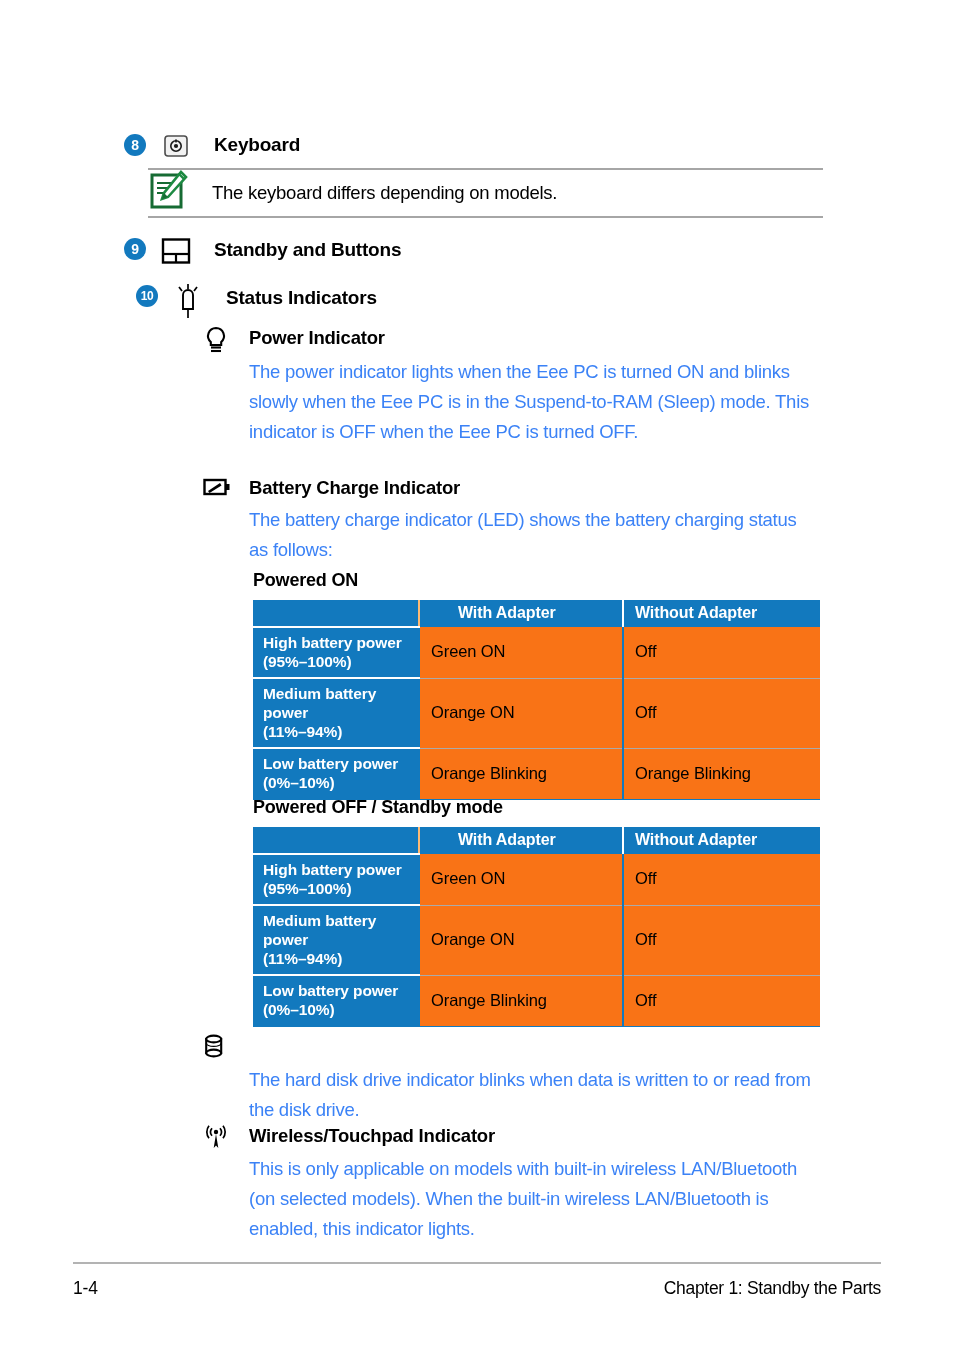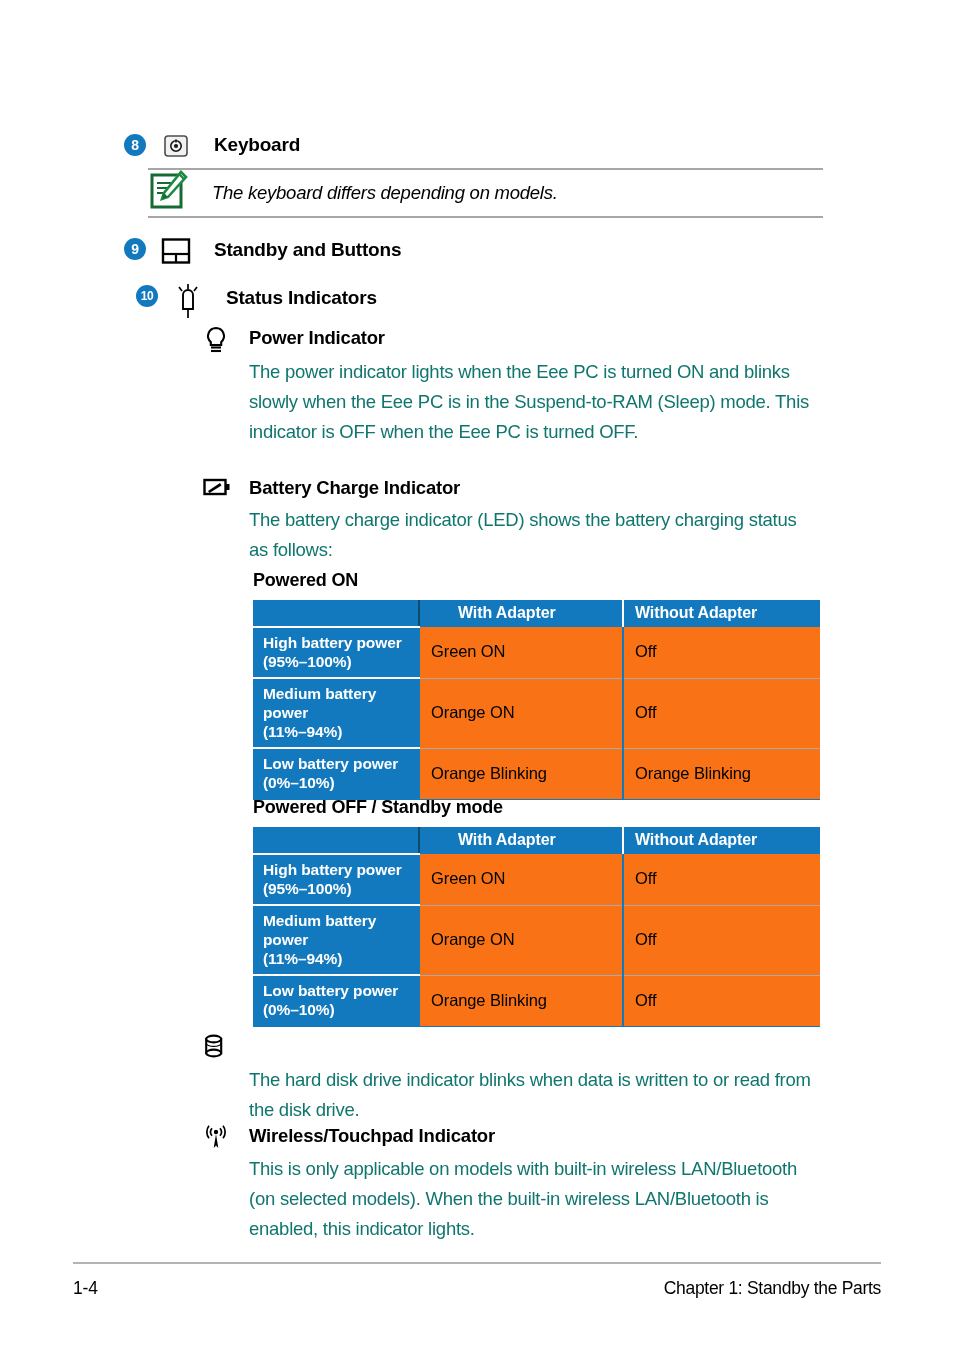--- a/index.html
+++ b/index.html
@@ -68,30 +68,29 @@
     font-weight: bold;
     letter-spacing: -0.2px;
     line-height: 1.15;
     white-space: nowrap;
   }
 
   .body-text {
     font-size: 18.5px;
     line-height: 30px;
     letter-spacing: -0.25px;
-    color: #0f766e;
+    color: #3b82f6;
   }
 
   
   .note-box {
     position: absolute;
     left: 148px;
     top: 168px;
     width: 675px;
-    font-style: italic;
   }
   .note-rule {
     height: 2px;
     background: #a6a6a6;
     width: 675px;
   }
   .note-inner {
     display: flex;
     align-items: center;
     min-height: 46px;
@@ -144,21 +143,21 @@
     background: #1279be;
     color: #ffffff;
     font-family: "Liberation Sans", sans-serif;
     font-weight: bold;
     font-size: 16px;
     text-align: left;
     padding: 4px 0 5px 11px;
     border-left: 2px solid #ffffff;
     letter-spacing: -0.1px;
   }
-  table.bat .hd.first { border-left: 2px solid #0c4a6e; padding-left: 38px; }
+  table.bat .hd.first { border-left: 2px solid #fdba74; padding-left: 38px; }
   table.bat .corner {
     background: #1279be;
     border-bottom: 2px solid #ffffff;
   }
   table.bat .val {
     background: #f97316;
     color: #000000;
     font-family: "Liberation Sans", sans-serif;
     font-size: 16.5px;
     padding: 8px 0 9px 11px;

